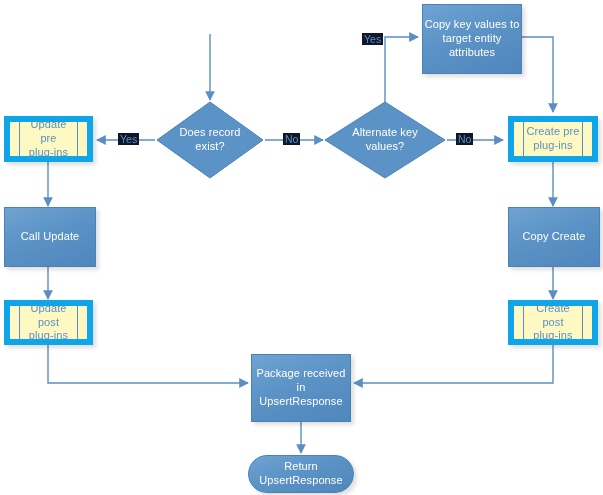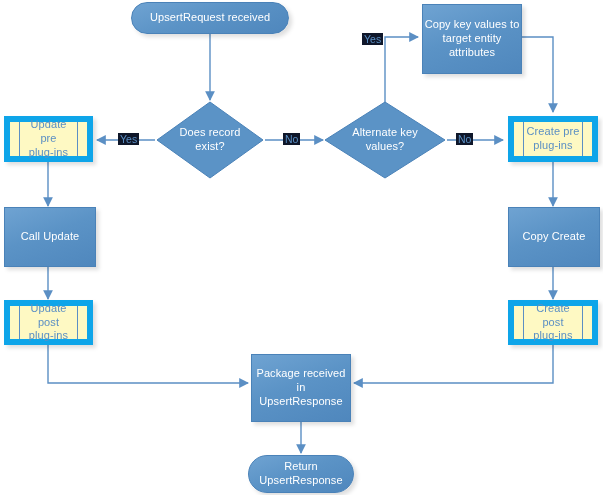--- a/index.html
+++ b/index.html
@@ -130,23 +130,20 @@
       <path d="M 553 162 L 553 206" marker-end="url(#arrow)"></path>
 
       <path d="M 553 266 L 553 299" marker-end="url(#arrow)"></path>
 
       <path d="M 553 344 L 553 383 L 354 383" marker-end="url(#arrow)"></path>
 
       <path d="M 301 422 L 301 453" marker-end="url(#arrow)"></path>
     </g>
   </svg>
 
-  <div class="node filled terminator" style="left:131px; top:2px; width:158px; height:32px;">
-    <span class="lbl">UpsertRequest received</span>
-  </div>
 
   <div class="node diamond" style="left:155px; top:100px; width:110px; height:80px;">
     <svg class="dshape" viewBox="0 0 110 80">
       <polygon points="55,2 108,40 55,78 2,40" fill="#5b93c6" stroke="#4a82b8" stroke-width="1"></polygon>
     </svg>
     <span class="lbl">
       <span>Does record</span><br>
       <span>exist?</span>
     </span>
   </div>

